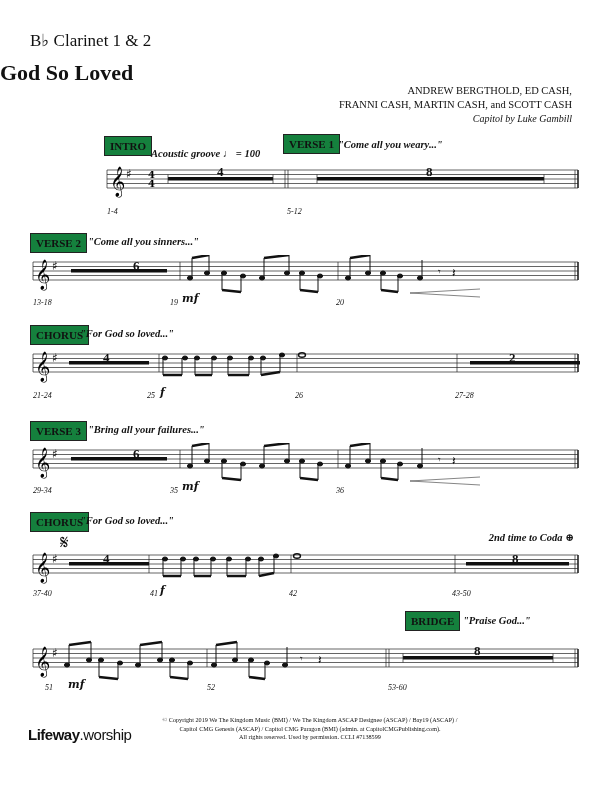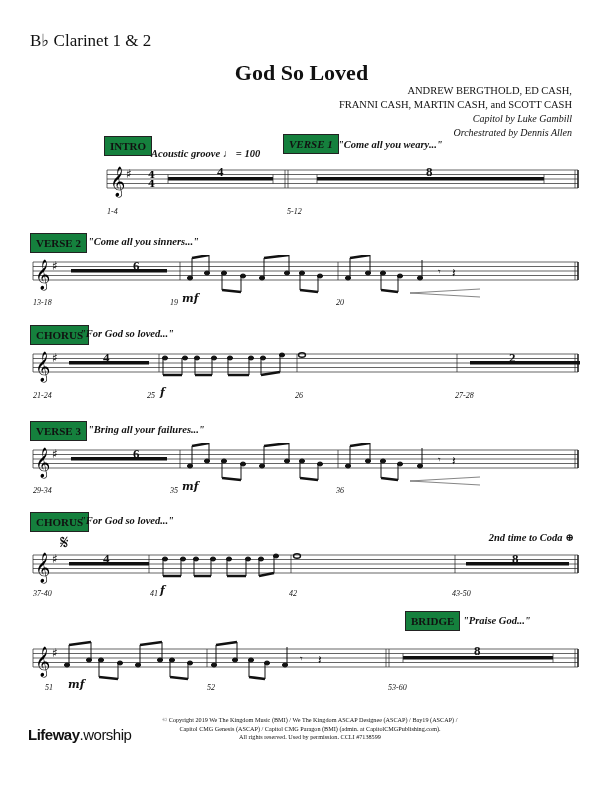--- a/index.html
+++ b/index.html
@@ -1,19 +1,19 @@
 <!DOCTYPE html>
 <html><head>
 <meta charset="utf-8">
 <style>
   html, body { margin:0; padding:0; background:#ffffff; }
   body { width:612px; height:792px; position:relative; overflow:hidden; font-family:"Liberation Serif","DejaVu Serif",serif; color:#111; }
   .abs { position:absolute; }
   .part { left:30px; top:30px; font-size:17px; }
-  .title { left:0; width:603px; top:60px; text-align:center; font-size:22px; font-weight:bold; }
+  .title { left:0; width:603px; top:60px; text-align:left; font-size:22px; font-weight:bold; }
   .credits { right:40px; top:84px; text-align:right; font-size:10.5px; line-height:14px; }
   .credits .it { font-style:italic; font-size:10px; }
   .reh { border:1px solid #222; padding:3px 5px; font-size:11px; font-weight:bold; background:#15803d; }
   .lyric { font-style:italic; font-weight:bold; font-size:10.5px; }
   .mnum { font-size:8px; font-style:italic; }
   .dyn { font-style:italic; font-weight:bold; font-size:11px; font-family:"DejaVu Serif",serif; }
   .restnum { font-size:13px; font-weight:bold; }
   svg { position:absolute; left:0; }
   .footer-logo { left:28px; top:726px; font-family:"Liberation Sans",sans-serif; font-size:15px; font-weight:bold; letter-spacing:-0.5px; }
   .footer-logo .w { font-weight:normal; }
@@ -21,34 +21,33 @@
 </style>
 </head>
 <body>
 
 <div class="abs part">B♭ Clarinet 1 &amp; 2</div>
 <div class="abs title">God So Loved</div>
 <div class="abs credits">
   <div>ANDREW BERGTHOLD, ED CASH,</div>
   <div>FRANNI CASH, MARTIN CASH, and SCOTT CASH</div>
   <div class="it">Capitol by Luke Gambill</div>
-  <div class="it">Orchestrated by Dennis Allen</div>
 </div>
 
 <svg width="0" height="0" style="position:absolute">
   <defs>
     <g id="staff5">
       <line x1="0" y1="0" x2="1" y2="0" stroke="#222" stroke-width="0.8"></line>
     </g>
   </defs>
 </svg>
 
 <div class="abs reh" style="left:104px;top:136px;">INTRO</div>
 <div class="abs lyric" style="left:151px;top:148px;">Acoustic groove ♩ = 100</div>
-<div class="abs reh" style="left:283px;top:134px;font-style:italic;">VERSE 1</div>
+<div class="abs reh" style="left:283px;top:134px;">VERSE 1</div>
 <div class="abs lyric" style="left:338px;top:139px;">"Come all you weary..."</div>
 
 <svg style="top:160px" width="612" height="40">
   <g stroke="#222" stroke-width="0.7">
     <line x1="107" y1="10" x2="578" y2="10"></line>
       <line x1="107" y1="14.5" x2="578" y2="14.5"></line>
     <line x1="107" y1="19" x2="578" y2="19"></line>
       <line x1="107" y1="23.5" x2="578" y2="23.5"></line>
     <line x1="107" y1="28" x2="578" y2="28"></line>
     <line x1="107" y1="10" x2="107" y2="28"></line>

